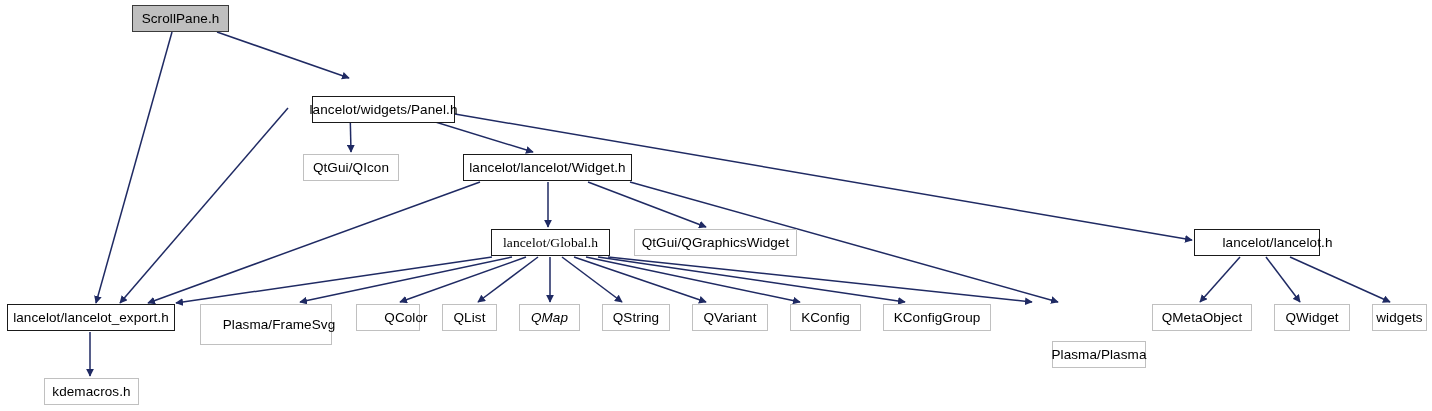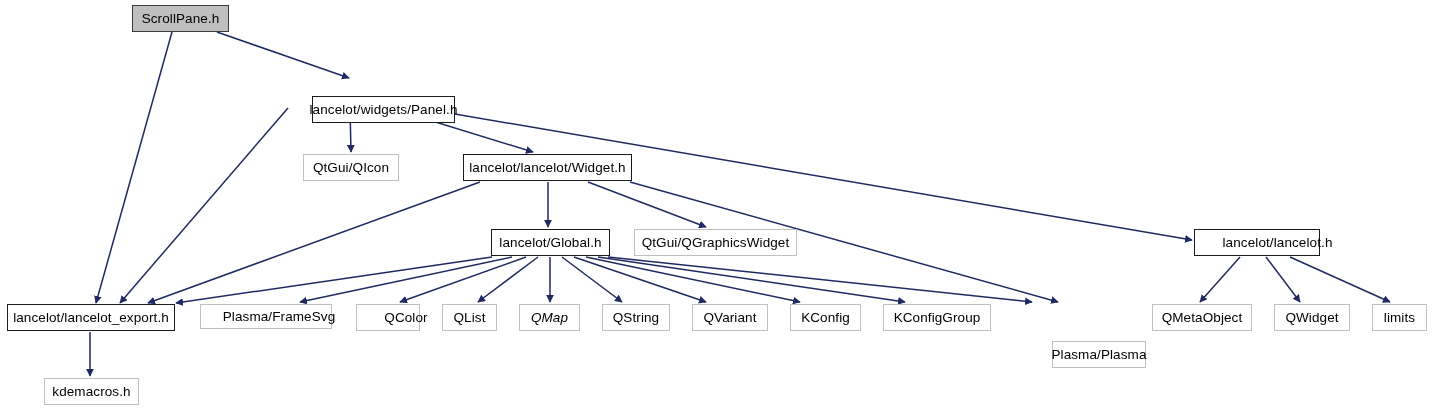--- a/index.html
+++ b/index.html
@@ -80,31 +80,31 @@
         <line x1="1266" y1="257" x2="1300" y2="302" stroke="#1f2a63" stroke-width="1.5" marker-end="url(#arrow)"></line>
         <line x1="1290" y1="257" x2="1390" y2="302" stroke="#1f2a63" stroke-width="1.5" marker-end="url(#arrow)"></line>
         <line x1="90" y1="332" x2="90" y2="376" stroke="#1f2a63" stroke-width="1.5" marker-end="url(#arrow)"></line>
       </g>
   </svg>
   <div id="node-layer">
       <div class="node current" style="left: 132px; top: 5px; width: 97px; height: 27px;">ScrollPane.h</div>
       <div class="node internal" style="left: 268px; top: 96px; width: 143px; height: 27px; margin-left: 44px;">lancelot/widgets/Panel.h</div>
       <div class="node external" style="left: 303px; top: 154px; width: 96px; height: 27px;">QtGui/QIcon</div>
       <div class="node internal" style="left: 463px; top: 154px; width: 169px; height: 27px;">lancelot/lancelot/Widget.h</div>
-      <div class="node internal" style="left: 491px; top: 229px; width: 119px; height: 27px;">lancelot/Global.h</div>
+      <div class="node internal" style="left: 491px; top: 229px; width: 119px; height: 27px; font-family: Liberation Serif, serif;">lancelot/Global.h</div>
       <div class="node external" style="left: 634px; top: 229px; width: 163px; height: 27px;">QtGui/QGraphicsWidget</div>
       <div class="node internal" style="left: 1194px; top: 229px; width: 126px; height: 27px; padding-left: 41px;">lancelot/lancelot.h</div>
       <div class="node internal" style="left: 7px; top: 304px; width: 168px; height: 27px;">lancelot/lancelot_export.h</div>
-      <div class="node external" style="left: 200px; top: 304px; width: 132px; height: 25px; padding-left: 26px;">Plasma/FrameSvg</div>
+      <div class="node external" style="left: 200px; top: 304px; width: 132px; height: 41px; padding-left: 26px;">Plasma/FrameSvg</div>
       <div class="node external" style="left: 356px; top: 304px; width: 64px; height: 27px; padding-left: 36px;">QColor</div>
       <div class="node external" style="left: 442px; top: 304px; width: 55px; height: 27px;">QList</div>
       <div class="node external" style="left: 519px; top: 304px; width: 61px; height: 27px; font-style: italic;">QMap</div>
       <div class="node external" style="left: 602px; top: 304px; width: 68px; height: 27px;">QString</div>
       <div class="node external" style="left: 692px; top: 304px; width: 76px; height: 27px;">QVariant</div>
       <div class="node external" style="left: 790px; top: 304px; width: 71px; height: 27px;">KConfig</div>
       <div class="node external" style="left: 883px; top: 304px; width: 108px; height: 27px;">KConfigGroup</div>
       <div class="node external" style="left: 1052px; top: 304px; width: 94px; height: 27px; margin-top: 37px;">Plasma/Plasma</div>
       <div class="node external" style="left: 1152px; top: 304px; width: 100px; height: 27px;">QMetaObject</div>
       <div class="node external" style="left: 1274px; top: 304px; width: 76px; height: 27px;">QWidget</div>
-      <div class="node external" style="left: 1372px; top: 304px; width: 55px; height: 27px;">limits</div>
+      <div class="node external" style="left: 1372px; top: 304px; width: 55px; height: 27px;">widgets</div>
       <div class="node external" style="left: 44px; top: 378px; width: 95px; height: 27px;">kdemacros.h</div>
     </div>
 </div>
 
 </body></html>

